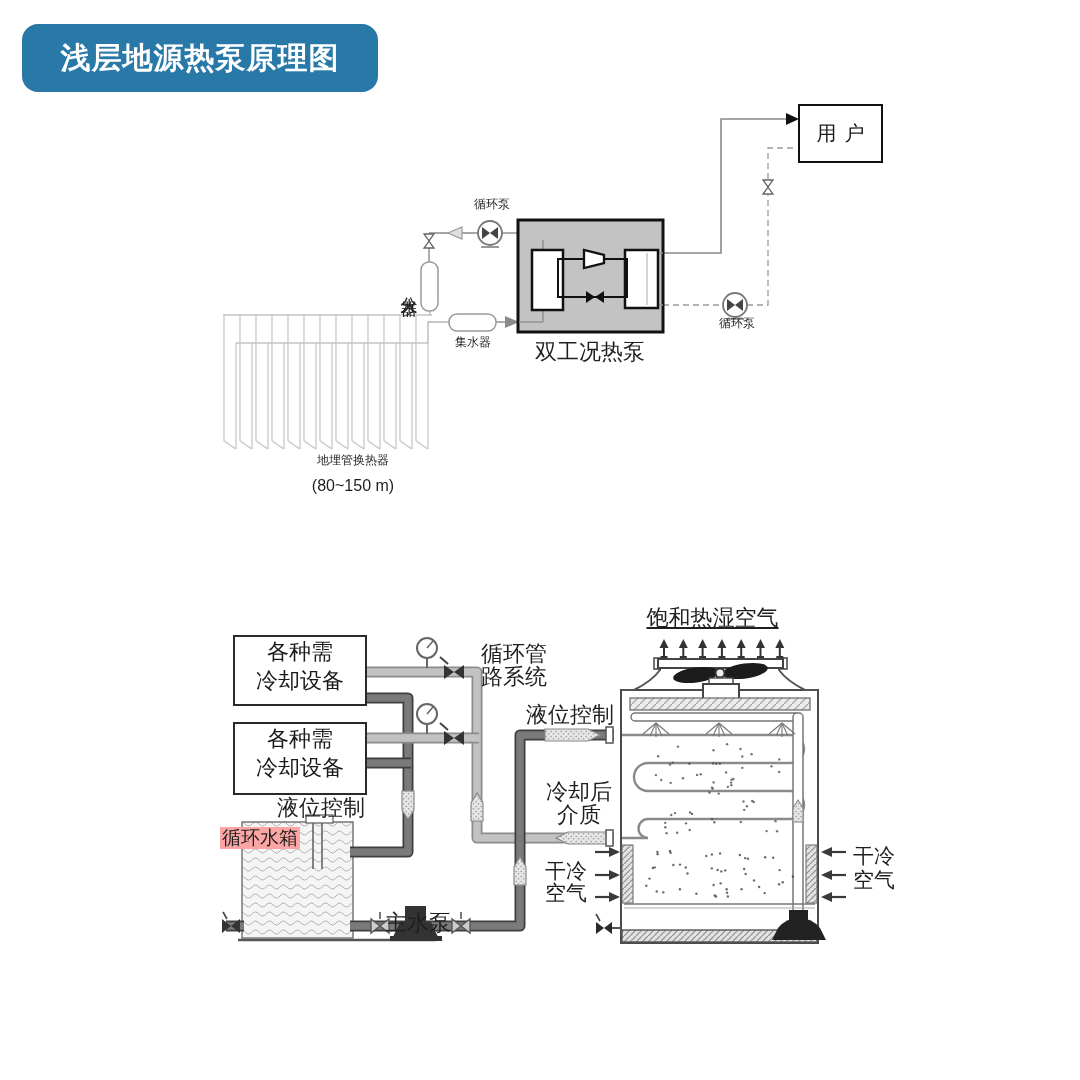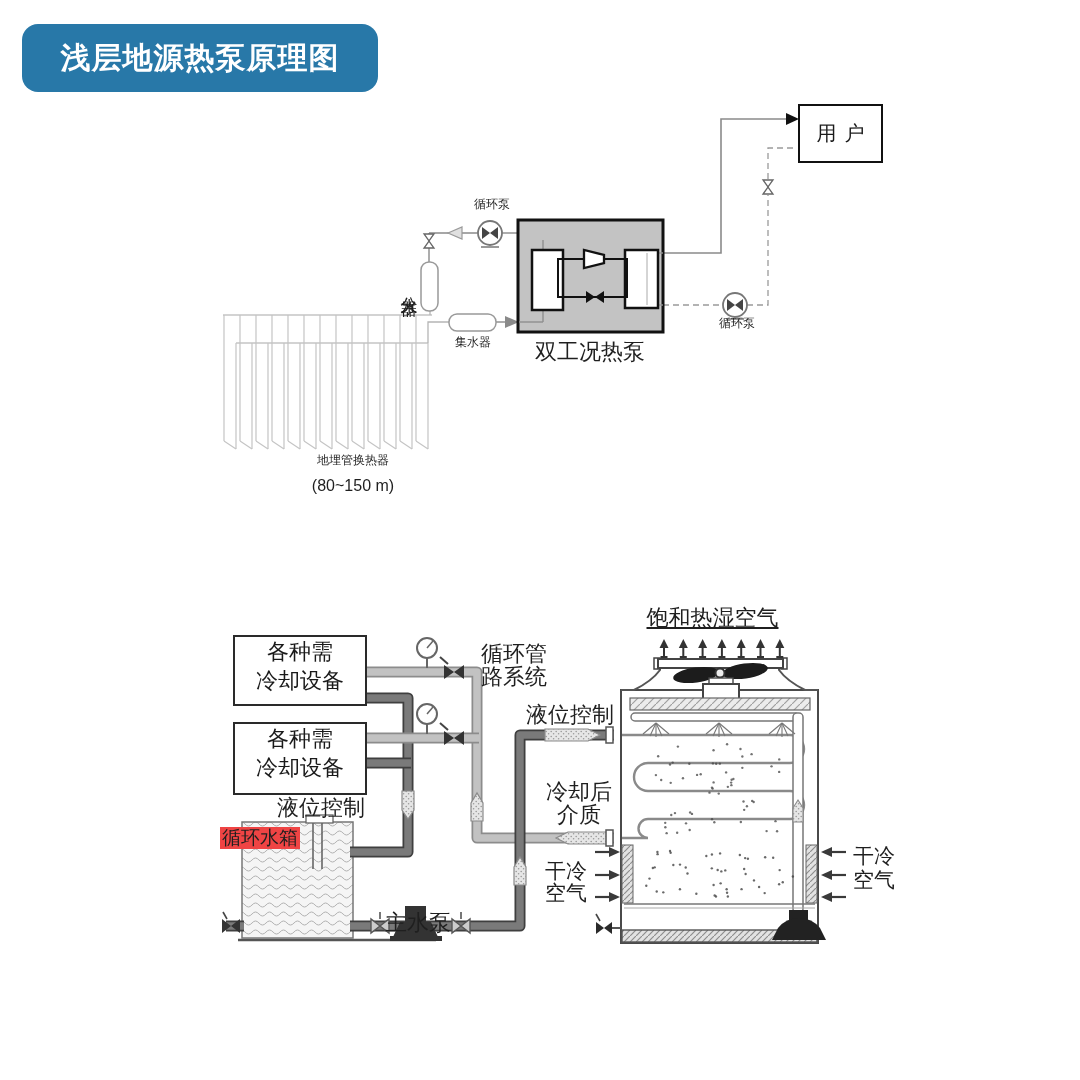--- a/index.html
+++ b/index.html
@@ -13,21 +13,21 @@
   .f21{font-size:21px;} .f22{font-size:22px;}
   .cap{position:absolute;text-align:center;font-size:25px;font-weight:bold;color:#0d0d0d;}
   .vert{writing-mode:vertical-rl;letter-spacing:2px;}
   .userbox{position:absolute;left:798px;top:104px;width:85px;height:59px;border:2.5px solid #111;
            background:#fff;display:flex;align-items:center;justify-content:center;
            font-size:20px;letter-spacing:8px;padding-left:8px;box-sizing:border-box;}
   .eqbox{position:absolute;left:233px;width:134px;border:2px solid #2a2a2a;background:#fff;
          display:flex;flex-direction:column;align-items:center;justify-content:flex-start;
          font-size:22px;line-height:1.32;box-sizing:border-box;}
   .twoline div{display:block;}
-  .whitebg{background:#ef4444;padding:0 2px;}
+  .whitebg{background:#fca5a5;padding:0 2px;}
   svg{position:absolute;left:0;top:0;}
 </style>
 </head>
 <body>
 
 <div class="page">
 
   <svg width="1080" height="1080" viewBox="0 0 1080 1080">
     <defs>
       <pattern id="waves" width="14" height="9" patternUnits="userSpaceOnUse">

